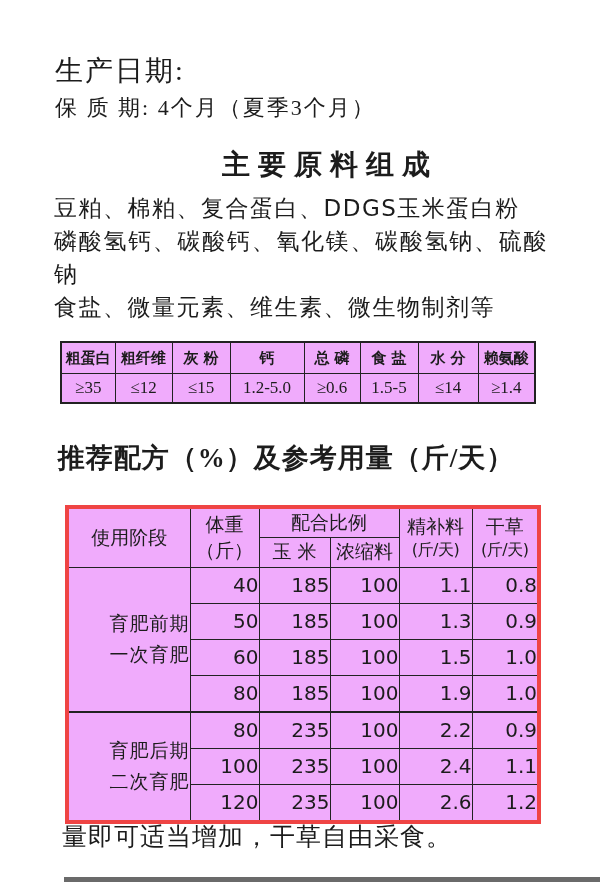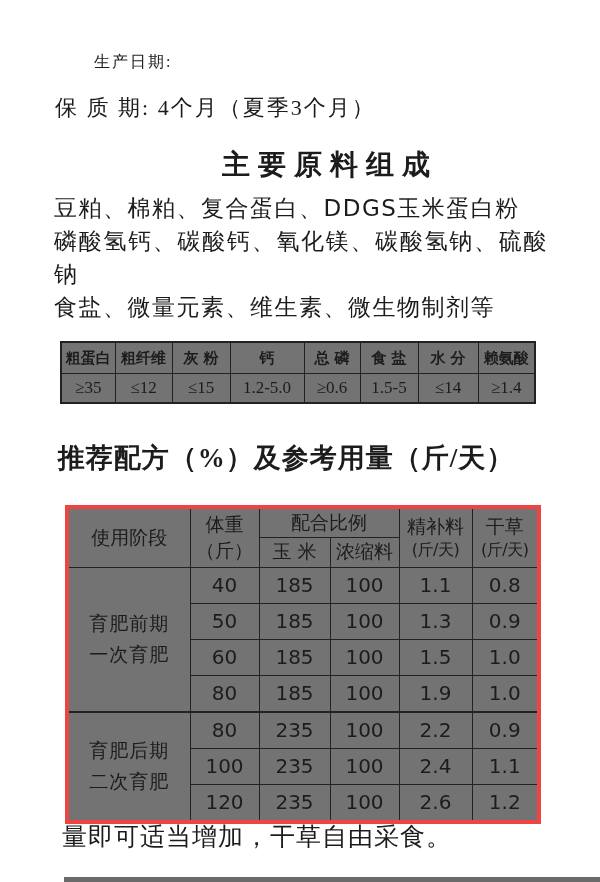--- a/index.html
+++ b/index.html
@@ -5,49 +5,49 @@
   html,body{margin:0;padding:0;}
   body{width:600px;height:882px;background:#ffffff;overflow:hidden;
        font-family:"Liberation Sans", sans-serif;color:#1c1c1c;}
   .page{position:relative;width:600px;height:882px;background:#fff;}
 
   .serif{font-family:"Liberation Serif","DejaVu Serif",serif;}
   .sans{font-family:"DejaVu Sans","Liberation Sans",sans-serif;}
 
   .abs{position:absolute;}
 
-  .date-line{left:55px;top:52px;font-size:16px;letter-spacing:2px;margin-left:39px;}
+  .date-line{left:55px;top:52px;font-size:28px;letter-spacing:2px;}
   .shelf-line{left:55px;top:93px;font-size:22px;letter-spacing:2px;}
 
   .main-title{left:0;top:146px;width:600px;text-align:center;
               font-size:28px;font-weight:bold;letter-spacing:8px;margin-left:30px;}
 
   .ingredients{left:54px;top:192px;width:494px;font-size:23px;
                line-height:33px;letter-spacing:1.5px;text-align:justify;}
 
   .analysis-title{left:0;top:301px;width:600px;text-align:center;
                   font-size:24px;font-weight:bold;letter-spacing:2px;}
 
-  table{border-collapse:collapse;table-layout:fixed;background:#737373;padding-left:42px;}
+  table{border-collapse:collapse;table-layout:fixed;background:#f0abfc;padding-left:42px;}
   td,th{border:1px solid #222;text-align:center;vertical-align:middle;
         padding:0;font-weight:normal;overflow:hidden;}
 
   .analysis-table{left:60px;top:341px;width:474px;border:2px solid #222;}
   .analysis-table th{height:30px;font-size:15px;font-weight:bold;
                      font-family:"DejaVu Sans","Liberation Sans",sans-serif;}
   .analysis-table td{height:28px;font-size:17px;
                      font-family:"Liberation Serif","DejaVu Serif",serif;}
 
   .rec-title{left:0;top:440px;width:572px;text-align:center;
              font-size:27px;font-weight:bold;letter-spacing:1px;}
 
   .rec-table{left:65px;top:505px;width:472px;border:4px solid #ef4444;}
   .rec-table th{font-size:19px;font-family:"DejaVu Sans","Liberation Sans",sans-serif;}
   .rec-table td{height:35px;font-size:20px;
-                font-family:"DejaVu Sans","Liberation Sans",sans-serif;}
+                font-family:"DejaVu Sans","Liberation Sans",sans-serif;text-align:right;}
   .rec-table .hdr-sub{font-size:16px;letter-spacing:-0.5px;}
   .rec-table .stage-cell{font-size:19px;line-height:31px;letter-spacing:1px;}
   .rec-table .hdr-r1{height:30px;}
   .rec-table .hdr-r2{height:30px;}
   .group-start td{border-top:2px solid #222;}
 
   .footer{left:62px;top:820px;width:486px;font-size:25px;line-height:33px;
           letter-spacing:1px;}
   .footer .indent{padding-left:52px;}
 

